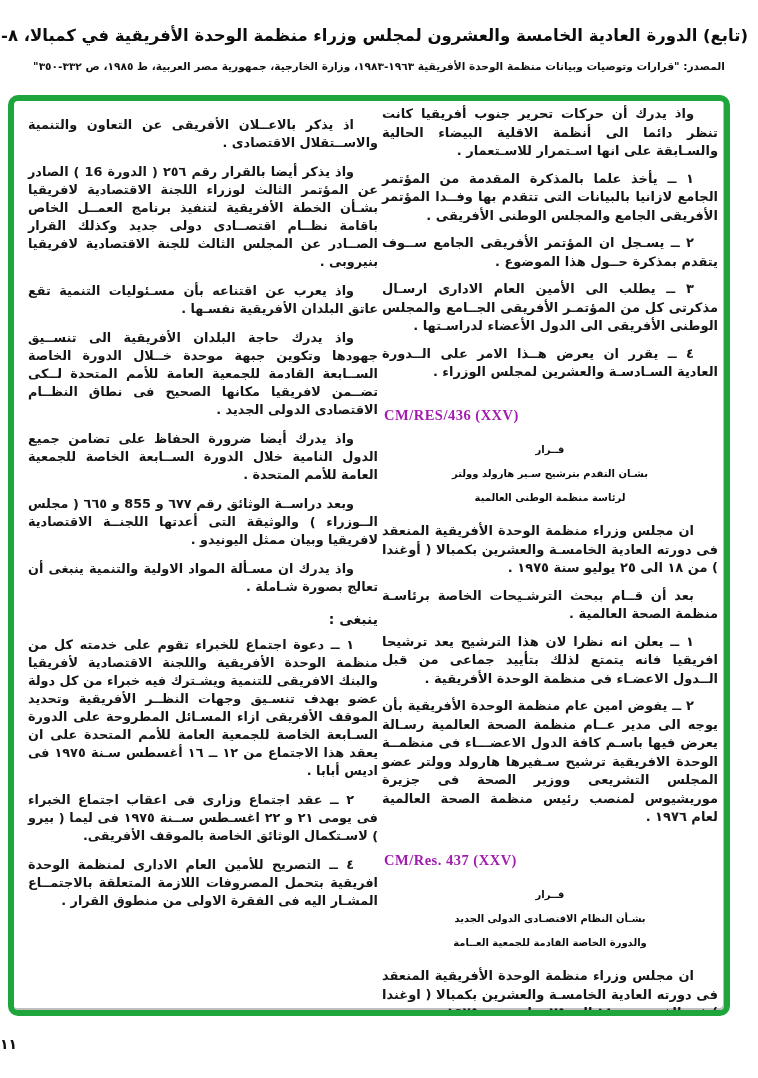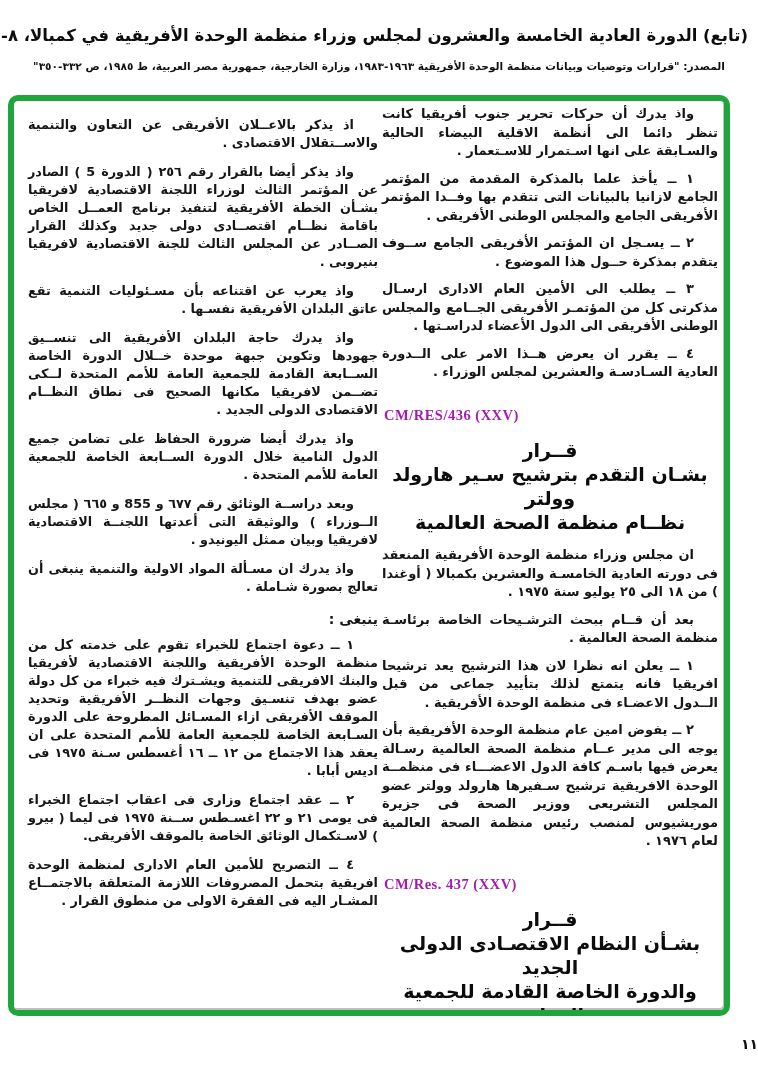--- a/index.html
+++ b/index.html
@@ -78,37 +78,37 @@
     text-align: left;
     font-family: "Liberation Serif", "DejaVu Serif", serif;
     font-size: 14.5px;
     font-weight: 700;
     letter-spacing: 0.5px;
     margin: 24px 0 14px 2px;
     color: #a21caf;
   }
   .res-heading {
     text-align: center;
-    font-size: 19px;
+    font-size: 10px;
     font-weight: 700;
     line-height: 24px;
     margin: 4px 0 12px 0;
     color: #0c0c0c;
   }
   .resolve-label {
     text-align: right;
     font-size: 14px;
     font-weight: 700;
     margin: 14px 0 8px 0;
   }
   
   .page-number {
     position: absolute;
     top: 1036px; left: 0; right: 0;
-    text-align: right;
+    text-align: left;
     font-size: 14px;
     font-weight: 700;
     color: #111;
   }
 </style>
 </head>
 <body>
 
 <div class="page">
 
@@ -122,42 +122,42 @@
       <p class="para">١ ــ يأخذ علما بالمذكرة المقدمة من المؤتمر الجامع لازانيا بالبيانات التى تتقدم بها وفــدا المؤتمر الأفريقى الجامع والمجلس الوطنى الأفريقى .</p>
       <p class="para">٢ ــ يسـجل ان المؤتمر الأفريقى الجامع ســوف يتقدم بمذكرة حــول هذا الموضوع .</p>
       <p class="para">٣ ــ يطلب الى الأمين العام الادارى ارسـال مذكرتى كل من المؤتمـر الأفريقى الجــامع والمجلس الوطنى الأفريقى الى الدول الأعضاء لدراسـتها .</p>
       <p class="para">٤ ــ يقرر ان يعرض هــذا الامر على الــدورة العادية السـادسـة والعشرين لمجلس الوزراء .</p>
 
       <div class="ref">CM/RES/436 (XXV)</div>
 
       <div class="res-heading">
         <div>قــرار</div>
         <div>بشـان التقدم بترشيح سـير هارولد وولتر</div>
-        <div>نظــام منظمة الصحة العالمية</div>
+        <div>لرئاسة منظمة الوطنى العالمية</div>
       </div>
 
       <p class="para">ان مجلس وزراء منظمة الوحدة الأفريقية المنعقد فى دورته العادية الخامسـة والعشرين بكمبالا ( أوغندا ) من ١٨ الى ٢٥ يوليو سنة ١٩٧٥ .</p>
       <p class="para">بعد أن قــام ببحث الترشـيحات الخاصة برئاسـة منظمة الصحة العالمية .</p>
       <p class="para">١ ــ يعلن انه نظرا لان هذا الترشيح يعد ترشيحا افريقيا فانه يتمتع لذلك بتأييد جماعى من قبل الــدول الاعضـاء فى منظمة الوحدة الأفريقية .</p>
       <p class="para">٢ ــ يفوض امين عام منظمة الوحدة الأفريقية بأن يوجه الى مدير عــام منظمة الصحة العالمية رسـالة يعرض فيها باسـم كافة الدول الاعضـــاء فى منظمــة الوحدة الافريقية ترشيح سـفيرها هارولد وولتر عضو المجلس التشريعى ووزير الصحة فى جزيرة موريشيوس لمنصب رئيس منظمة الصحة العالمية لعام ١٩٧٦ .</p>
 
       <div class="ref">CM/Res. 437 (XXV)</div>
 
       <div class="res-heading">
         <div>قــرار</div>
         <div>بشـأن النظام الاقتصـادى الدولى الجديد</div>
         <div>والدورة الخاصة القادمة للجمعية العــامة</div>
       </div>
 
       <p class="para">ان مجلس وزراء منظمة الوحدة الأفريقية المنعقد فى دورته العادية الخامسـة والعشرين بكمبالا ( اوغندا ) فى الفترة من ١٨ الى ٢٥ يوليو سنة ١٩٧٥ .</p>
     </div>
 
     <div class="col col-left">
       <p class="para">اذ يذكر بالاعــلان الأفريقى عن التعاون والتنمية والاســتقلال الاقتصادى .</p>
-      <p class="para">واذ يذكر أيضا بالقرار رقم ٢٥٦ ( الدورة 5 ) الصادر عن المؤتمر الثالث لوزراء اللجنة الاقتصادية لافريقيا بشـأن الخطة الأفريقية لتنفيذ برنامج العمــل الخاص باقامة نظــام اقتصــادى دولى جديد وكذلك القرار الصــادر عن المجلس الثالث للجنة الاقتصادية لافريقيا بنيروبى .</p>
+      <p class="para">واذ يذكر أيضا بالقرار رقم ٢٥٦ ( الدورة 16 ) الصادر عن المؤتمر الثالث لوزراء اللجنة الاقتصادية لافريقيا بشـأن الخطة الأفريقية لتنفيذ برنامج العمــل الخاص باقامة نظــام اقتصــادى دولى جديد وكذلك القرار الصــادر عن المجلس الثالث للجنة الاقتصادية لافريقيا بنيروبى .</p>
       <p class="para">واذ يعرب عن اقتناعه بأن مسـئوليات التنمية تقع عاتق البلدان الأفريقية نفسـها .</p>
       <p class="para">واذ يدرك حاجة البلدان الأفريقية الى تنســيق جهودها وتكوين جبهة موحدة خــلال الدورة الخاصة الســابعة القادمة للجمعية العامة للأمم المتحدة لــكى تضــمن لافريقيا مكانها الصحيح فى نطاق النظــام الاقتصادى الدولى الجديد .</p>
       <p class="para">واذ يدرك أيضا ضرورة الحفاظ على تضامن جميع الدول النامية خلال الدورة الســابعة الخاصة للجمعية العامة للأمم المتحدة .</p>
       <p class="para">وبعد دراســة الوثائق رقم ٦٧٧ و 855 و ٦٦٥ ( مجلس الــوزراء ) والوثيقة التى أعدتها اللجنــة الاقتصادية لافريقيا وبيان ممثل اليونيدو .</p>
       <p class="para">واذ يدرك ان مسـألة المواد الاولية والتنمية ينبغى أن تعالج بصورة شـاملة .</p>
 
       <div class="resolve-label">ينبغى :</div>
 
       <p class="para">١ ــ دعوة اجتماع للخبراء تقوم على خدمته كل من منظمة الوحدة الأفريقية واللجنة الاقتصادية لأفريقيا والبنك الافريقى للتنمية ويشـترك فيه خبراء من كل دولة عضو بهدف تنسـيق وجهات النظــر الأفريقية وتحديد الموقف الأفريقى ازاء المسـائل المطروحة على الدورة السـابعة الخاصة للجمعية العامة للأمم المتحدة على ان يعقد هذا الاجتماع من ١٢ ــ ١٦ أغسطس سـنة ١٩٧٥ فى اديس أبابا .</p>
       <p class="para">٢ ــ عقد اجتماع وزارى فى اعقاب اجتماع الخبراء فى يومى ٢١ و ٢٢ اغسـطس ســنة ١٩٧٥ فى ليما ( بيرو ) لاسـتكمال الوثائق الخاصة بالموقف الأفريقى.</p>

